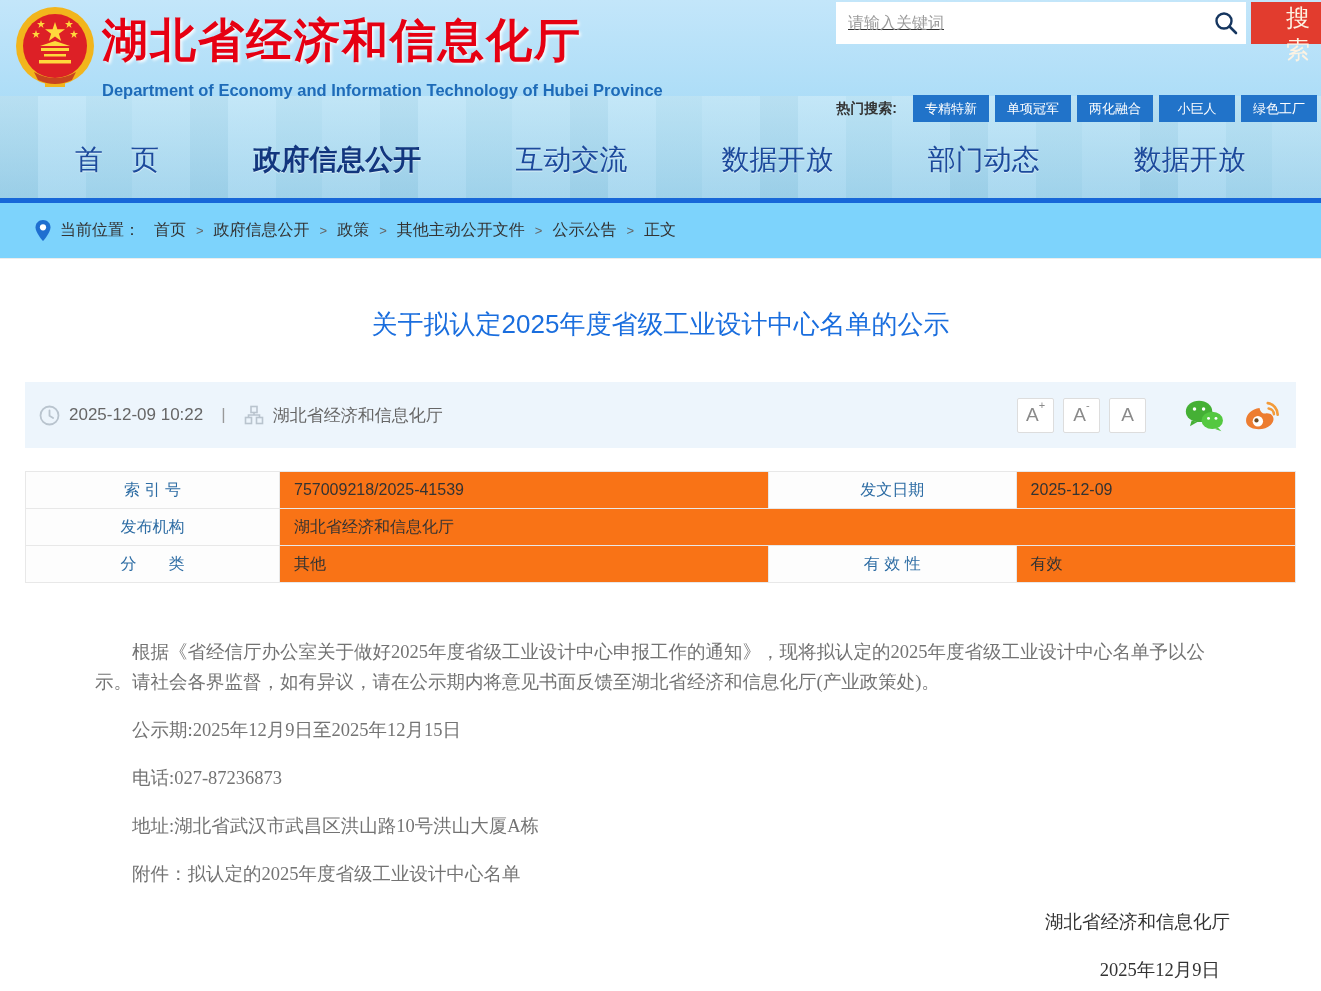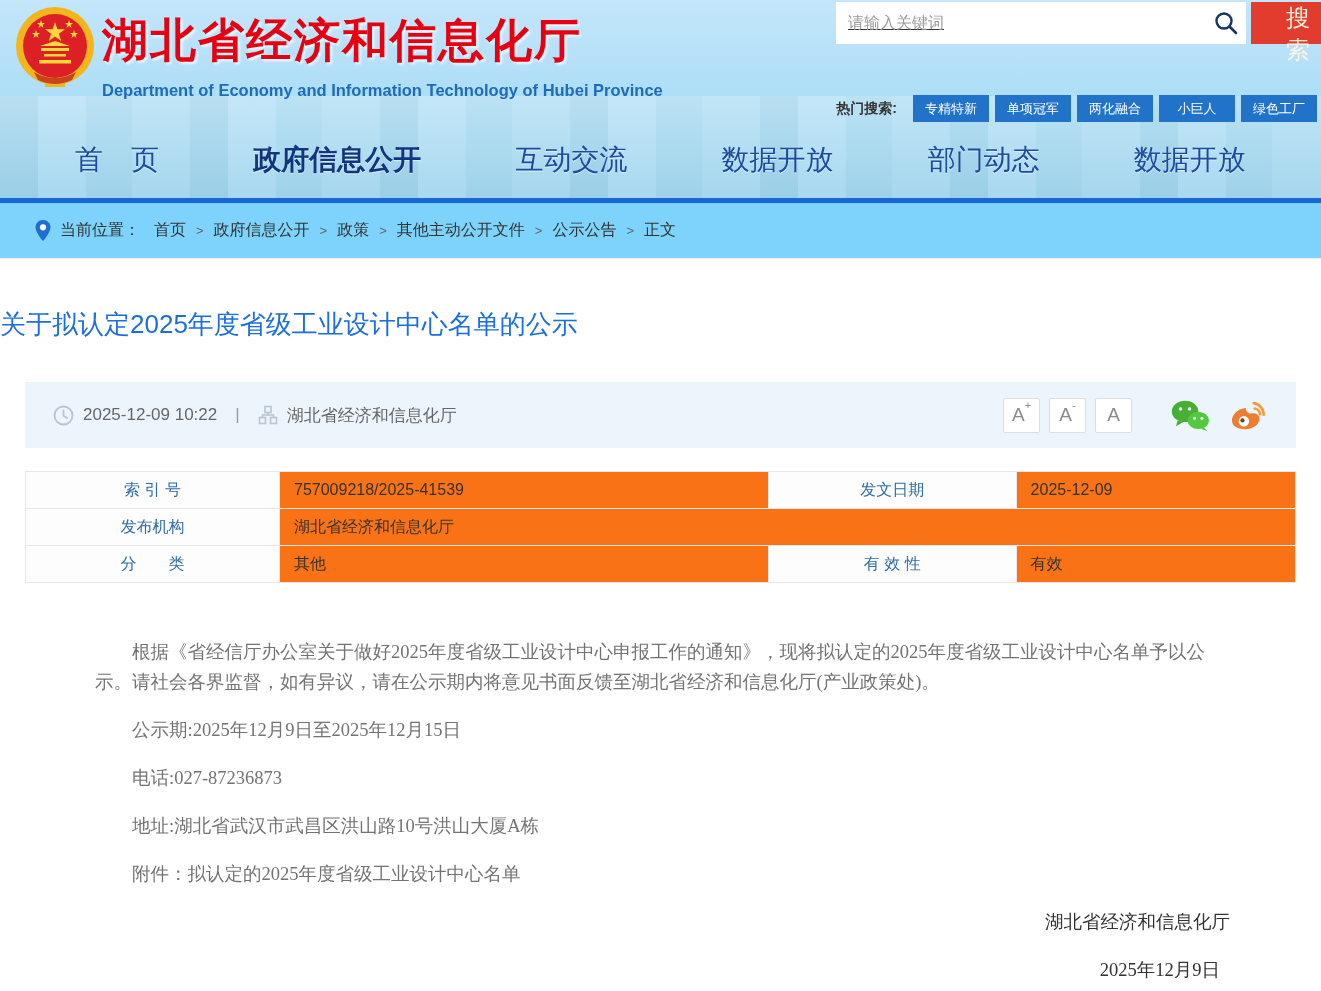--- a/index.html
+++ b/index.html
@@ -52,24 +52,24 @@
   
   .breadcrumb { height:56px; display:flex; align-items:center; padding-left:34px;
     border-bottom:1px solid #ededed; background:#7dd3fc; font-size:16px; color:#333; }
   .breadcrumb .pin { margin-right:8px; display:flex; }
   .breadcrumb .crumb { color:#333; text-decoration:none; margin:0 10px; }
   .breadcrumb .crumb.current { margin-right:0; }
   .breadcrumb .sep { color:#666; font-size:13px; }
   .bc-label { margin-right:4px; }
 
   
-  .article-title { margin-top:48px; text-align:left; font-size:26px; color:#1a6ede; font-weight:normal; }
+  .article-title { margin-top:48px; text-align:center; font-size:26px; color:#1a6ede; font-weight:normal; }
 
   .meta-bar { margin:40px 25px 0; height:66px; background:#edf5fc;
-    display:flex; align-items:center; justify-content:space-between; padding:0 28px; }
+    display:flex; align-items:center; justify-content:space-between; padding:0 14px; }
   .meta-left { display:flex; align-items:center; font-size:17px; color:#666; }
   .meta-left .micon { display:flex; margin-right:9px; }
   .meta-divider { margin:0 18px; color:#999; }
   .meta-right { display:flex; align-items:center; }
   .font-btn { width:37px; height:35px; margin-left:9px; background:#fff; border:1px solid #ddd;
     border-radius:2px; color:#8a8a8a; font-size:19px; cursor:pointer; font-family:inherit; position:relative; }
   .font-btn sup { font-size:11px; position:relative; top:-5px; }
   .share-icon { margin-left:18px; cursor:pointer; display:flex; }
   .share-icon.first { margin-left:38px; }
 

